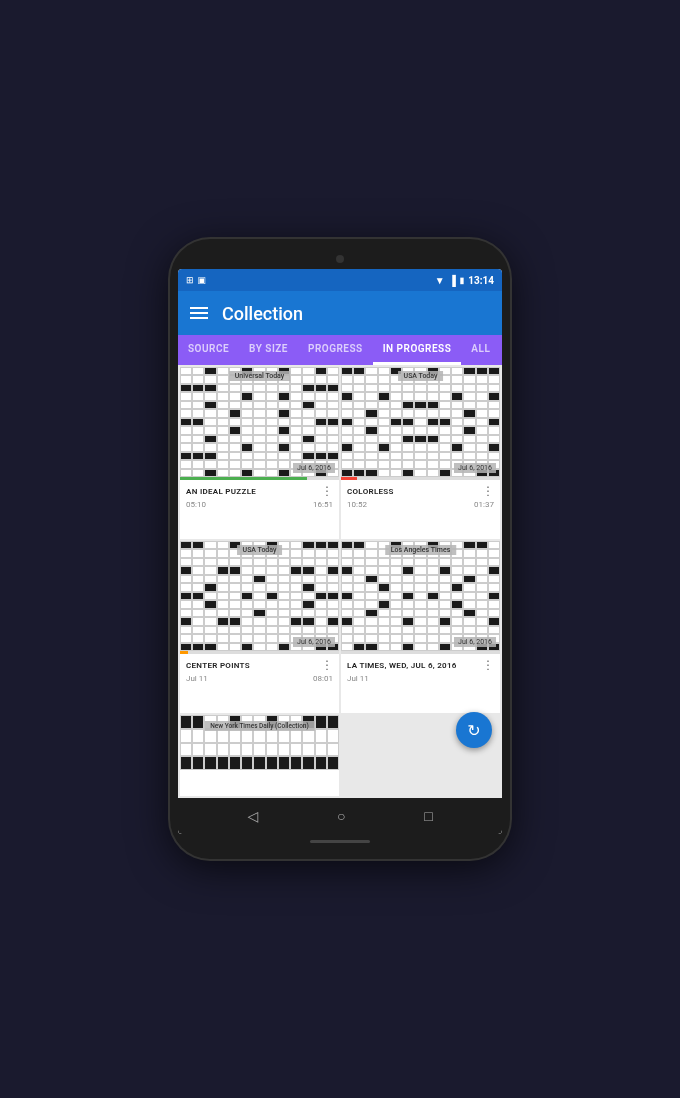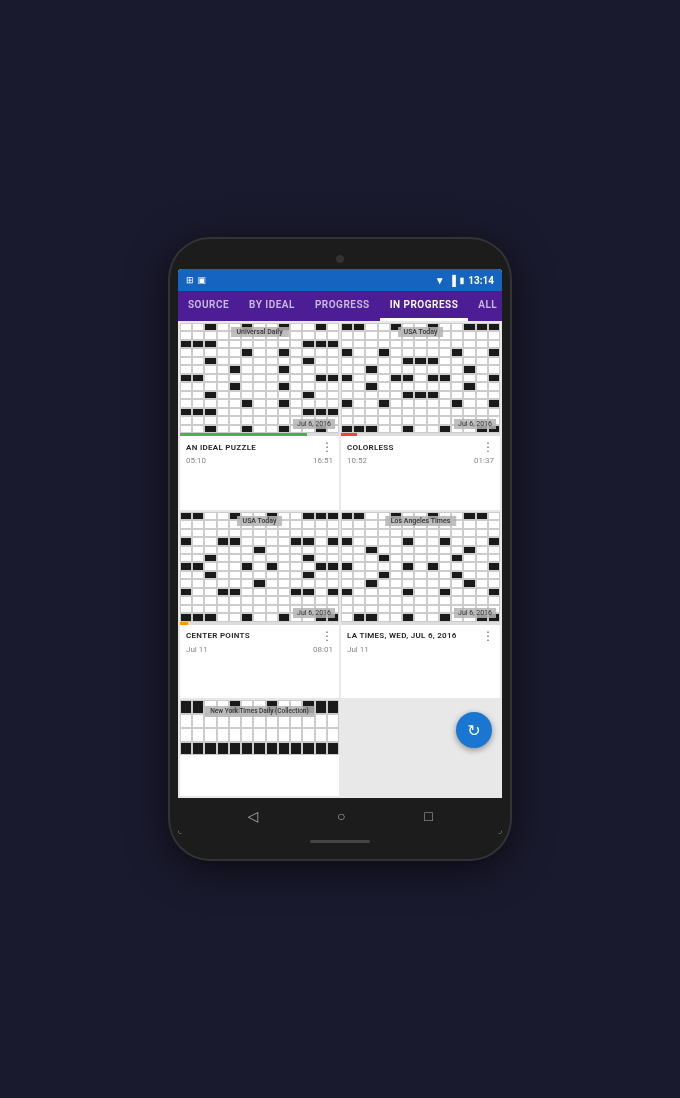--- a/index.html
+++ b/index.html
@@ -74,21 +74,21 @@
     .app-bar-title {
       color: #fff;
       font-size: 18px;
       font-weight: 500;
     }
     .hamburger { display: flex; flex-direction: column; gap: 3px; cursor: pointer; }
     .hamburger span { width: 18px; height: 2px; background: #fff; display: block; }
 
     
     .tabs-bar {
-      background: #4c1d95;
+      background: #8b5cf6;
       display: flex;
       overflow-x: auto;
       scrollbar-width: none;
     }
     .tabs-bar::-webkit-scrollbar { display: none; }
     .tab-item {
       padding: 8px 10px;
       font-size: 10px;
       font-weight: 600;
       color: rgba(255,255,255,0.7);
@@ -263,24 +263,32 @@
         <span style="font-size:9px;">▣</span>
       </div>
       <div class="status-right">
         <span>▼</span>
         <span>▐</span>
         <span style="font-size:8px;">▮</span>
         <span>13:14</span>
       </div>
     </div>
 
+    <div class="app-bar">
+      <div class="hamburger">
+        <span></span>
+          <span></span>
+          <span></span>
+      </div>
+      <span class="app-bar-title">Collection</span>
+    </div>
 
     <div class="tabs-bar">
       <div class="tab-item">SOURCE</div>
-      <div class="tab-item">BY IDEAL</div>
+      <div class="tab-item">BY SIZE</div>
       <div class="tab-item">PROGRESS</div>
       <div class="tab-item active">IN PROGRESS</div>
       <div class="tab-item">ALL</div>
     </div>
 
     <div class="puzzle-list" style="position:relative;">
 
       <div class="puzzle-card">
         <div class="puzzle-thumbnail">
           <div style="width:100%;height:100%;display:grid;grid-template-rows:repeat(13,1fr);grid-template-columns:repeat(13,1fr);" id="grid1">
@@ -447,21 +455,21 @@
               <div style="border: 0.3px solid rgb(204, 204, 204); background: rgb(255, 255, 255);"></div>
               <div style="border: 0.3px solid rgb(204, 204, 204); background: rgb(26, 26, 26);"></div>
               <div style="border: 0.3px solid rgb(204, 204, 204); background: rgb(255, 255, 255);"></div>
               <div style="border: 0.3px solid rgb(204, 204, 204); background: rgb(255, 255, 255);"></div>
               <div style="border: 0.3px solid rgb(204, 204, 204); background: rgb(26, 26, 26);"></div>
               <div style="border: 0.3px solid rgb(204, 204, 204); background: rgb(255, 255, 255);"></div>
               <div style="border: 0.3px solid rgb(204, 204, 204); background: rgb(255, 255, 255);"></div>
               <div style="border: 0.3px solid rgb(204, 204, 204); background: rgb(26, 26, 26);"></div>
               <div style="border: 0.3px solid rgb(204, 204, 204); background: rgb(255, 255, 255);"></div>
             </div>
-          <div class="puzzle-source-label">Universal Daily</div>
+          <div class="puzzle-source-label">Universal Today</div>
           <div class="puzzle-date-label">Jul 6, 2016</div>
         </div>
         <div class="progress-bar">
           <div class="progress-fill" style="width:80%"></div>
         </div>
         <div class="puzzle-info">
           <div class="puzzle-name-row">
             <span class="puzzle-name">AN IDEAL PUZZLE</span>
             <span class="puzzle-menu-icon">⋮</span>
           </div>

